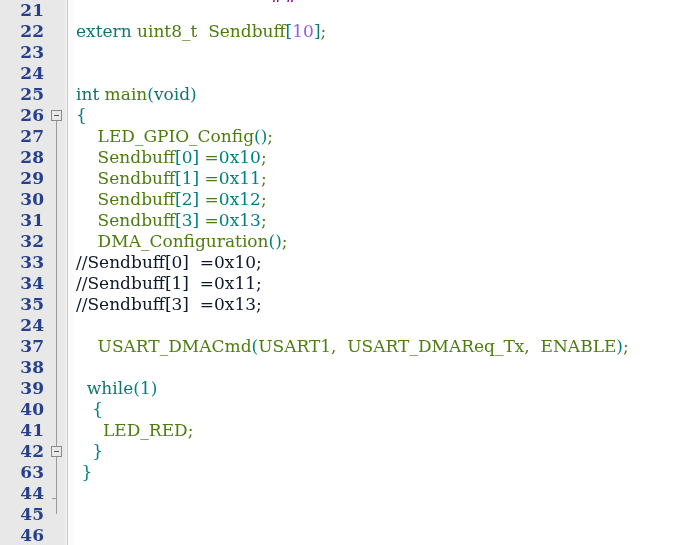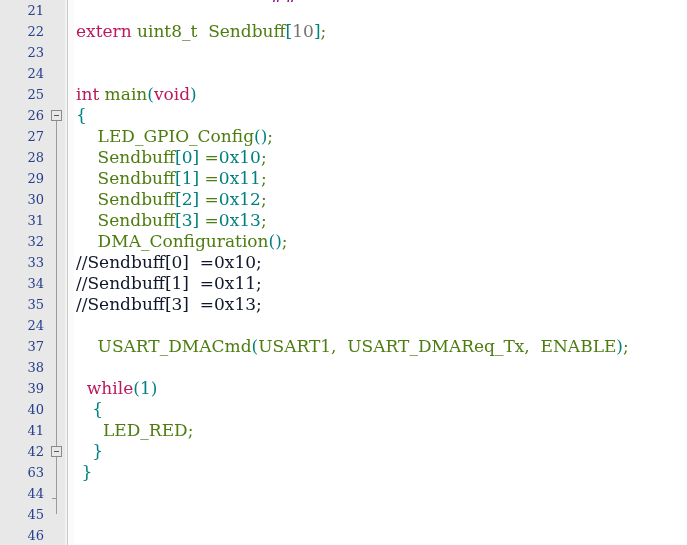--- a/index.html
+++ b/index.html
@@ -31,24 +31,25 @@
     background: #e8e8e8;
     position: relative;
     box-sizing: border-box;
   }
   .ln {
     height: 21px;
     line-height: 21px;
     text-align: right;
     padding-right: 4px;
     font-family: "DejaVu Serif", "Liberation Serif", serif;
-    font-size: 13px;
+    font-size: 17px;
     color: #27408b;
     box-sizing: border-box;
     white-space: pre;
+    font-weight: bold;
   }
 
   
   #foldbar {
     width: 17px;
     flex: 0 0 17px;
     background: #e8e8e8;
     position: relative;
     box-sizing: border-box;
   }
@@ -118,23 +119,23 @@
     line-height: 21px;
     font-family: "DejaVu Serif", "Liberation Serif", serif;
     font-size: 17px;
     white-space: pre;
     color: #000000;
     padding-left: 2px;
     box-sizing: border-box;
   }
 
   
-  .t-kw   { color: #be185d; }
+  .t-kw   { color: #0f766e; }
   .t-num  { color: #008080; }
-  .t-red  { color: #737373; }
+  .t-red  { color: #8b5cf6; }
   .t-cmt  { color: #0f172a; }
   .t-pun  { color: #008080; }
   .t-pln  { color: #4d7c0f; }
 
   
   #clipped-top {
     position: absolute;
     top: 0;
     left: 0;
     right: 0;

